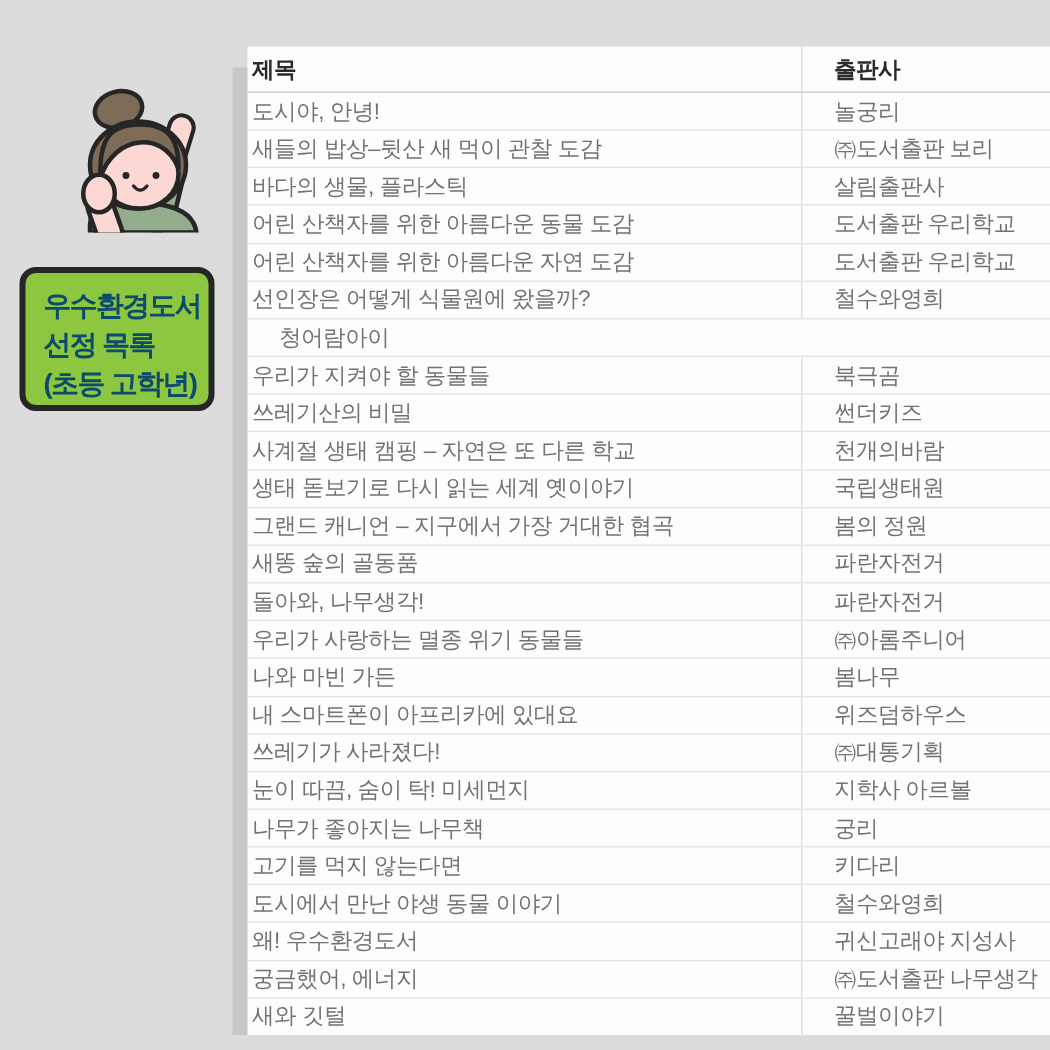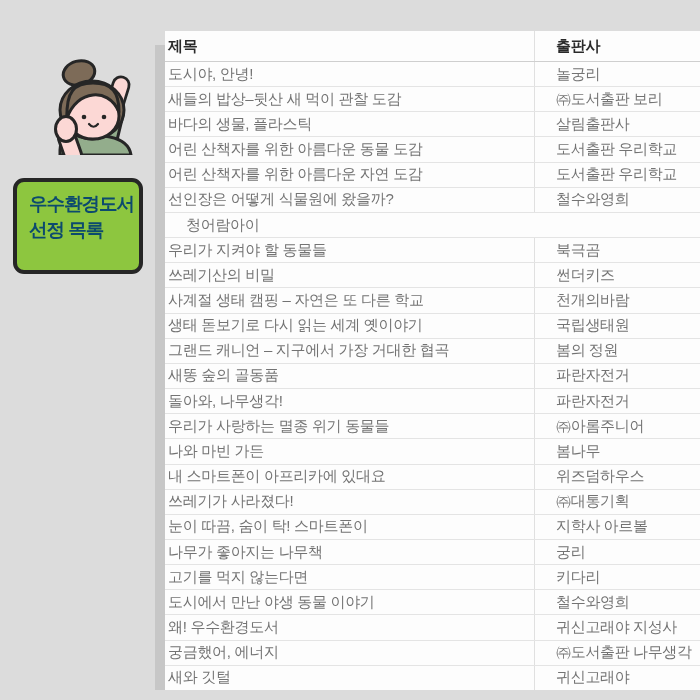--- a/index.html
+++ b/index.html
@@ -69,20 +69,21 @@
 
       <line x1="43" y1="103" x2="37" y2="86" stroke="#262626" stroke-width="20" stroke-linecap="round"></line>
       <line x1="43" y1="103" x2="37" y2="86" stroke="#fcd8d5" stroke-width="14" stroke-linecap="round"></line>
       <ellipse cx="36" cy="77" rx="10.5" ry="12.5" fill="#fcd8d5" stroke="#262626" stroke-width="3"></ellipse>
     </svg>
   </div>
 
   <div class="badge">
     <div>우수환경도서</div>
     <div>선정 목록</div>
+    <div>(초등 고학년)</div>
   </div>
 
   <div class="table-shadow"></div>
 
   <div class="book-table">
     <div class="thead">
       <div class="cell title">제목</div>
       <div class="cell pub">출판사</div>
     </div>
     <div id="rows">
@@ -151,21 +152,21 @@
         </div>
         <div class="trow">
           <div class="cell title">내 스마트폰이 아프리카에 있대요</div>
           <div class="cell pub">위즈덤하우스</div>
         </div>
         <div class="trow">
           <div class="cell title">쓰레기가 사라졌다!</div>
           <div class="cell pub">㈜대통기획</div>
         </div>
         <div class="trow">
-          <div class="cell title">눈이 따끔, 숨이 탁! 스마트폰이</div>
+          <div class="cell title">눈이 따끔, 숨이 탁! 미세먼지</div>
           <div class="cell pub">지학사 아르볼</div>
         </div>
         <div class="trow">
           <div class="cell title">나무가 좋아지는 나무책</div>
           <div class="cell pub">궁리</div>
         </div>
         <div class="trow">
           <div class="cell title">고기를 먹지 않는다면</div>
           <div class="cell pub">키다리</div>
         </div>
@@ -176,18 +177,18 @@
         <div class="trow">
           <div class="cell title">왜! 우수환경도서</div>
           <div class="cell pub">귀신고래야 지성사</div>
         </div>
         <div class="trow">
           <div class="cell title">궁금했어, 에너지</div>
           <div class="cell pub">㈜도서출판 나무생각</div>
         </div>
         <div class="trow">
           <div class="cell title">새와 깃털</div>
-          <div class="cell pub">귀신고래야</div>
+          <div class="cell pub">꿀벌이야기</div>
         </div>
       </div>
   </div>
 
 </div>
 
 </body></html>

